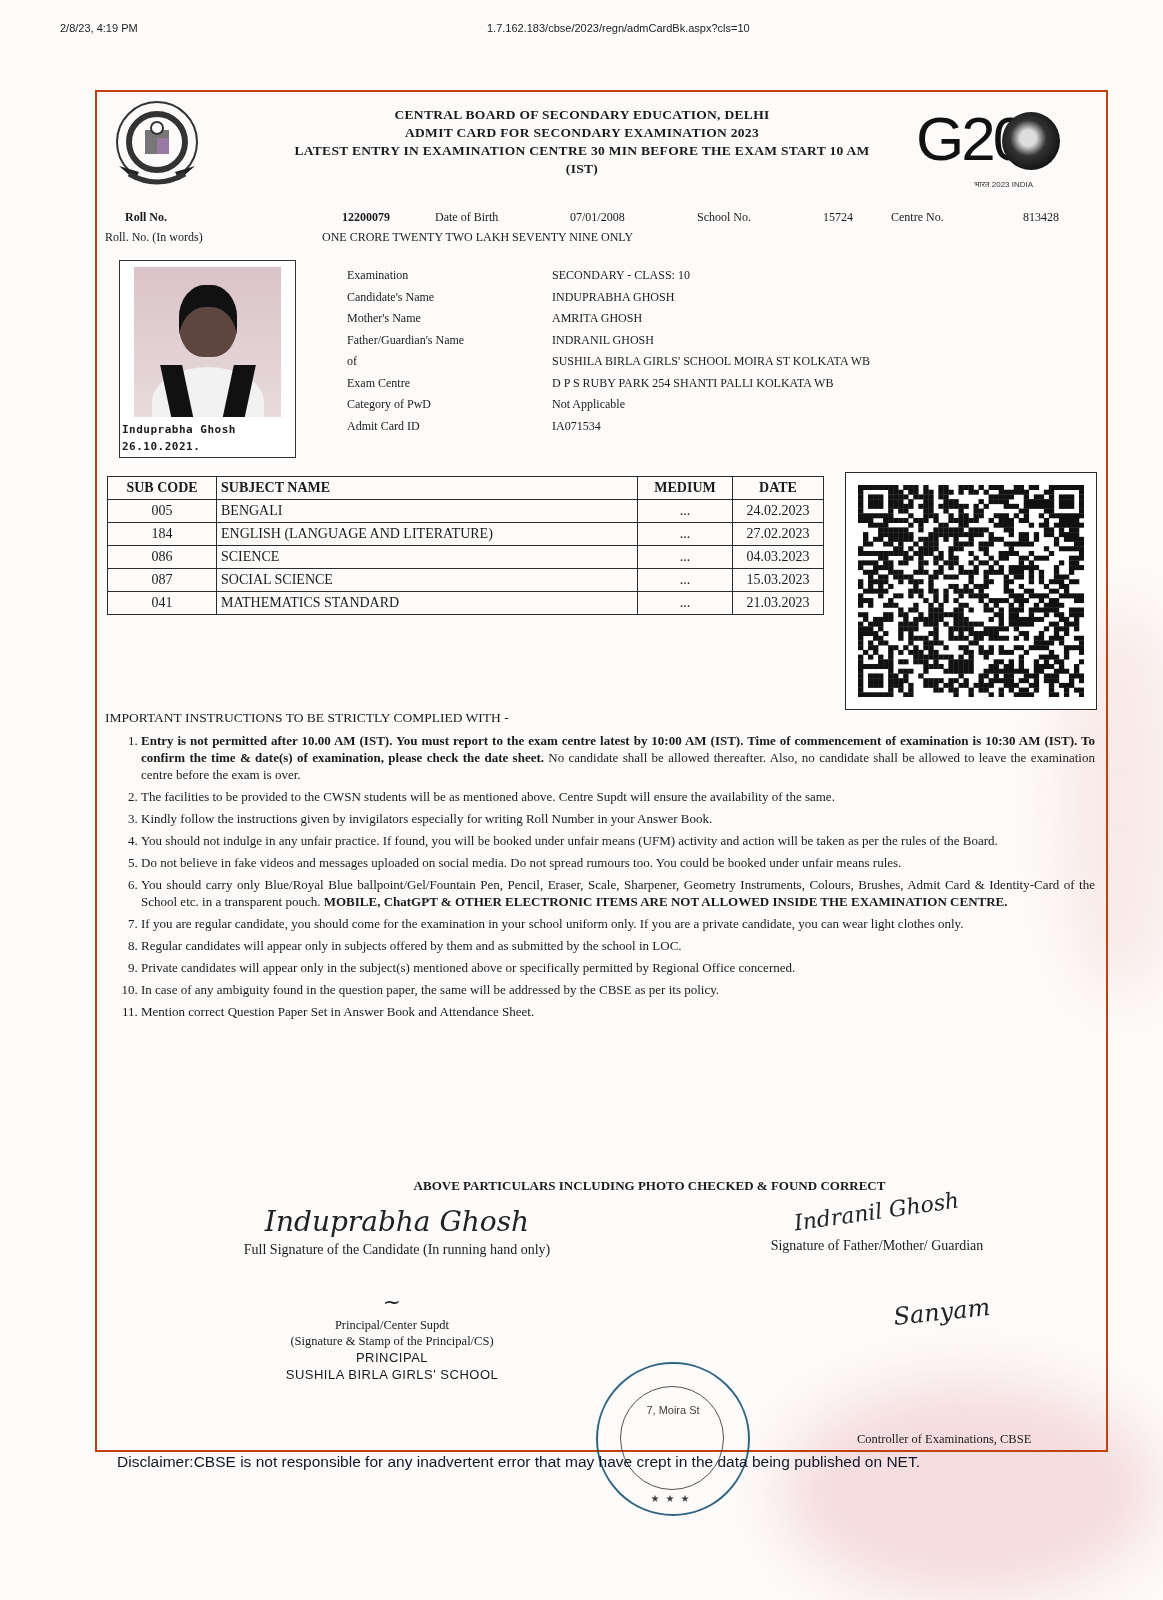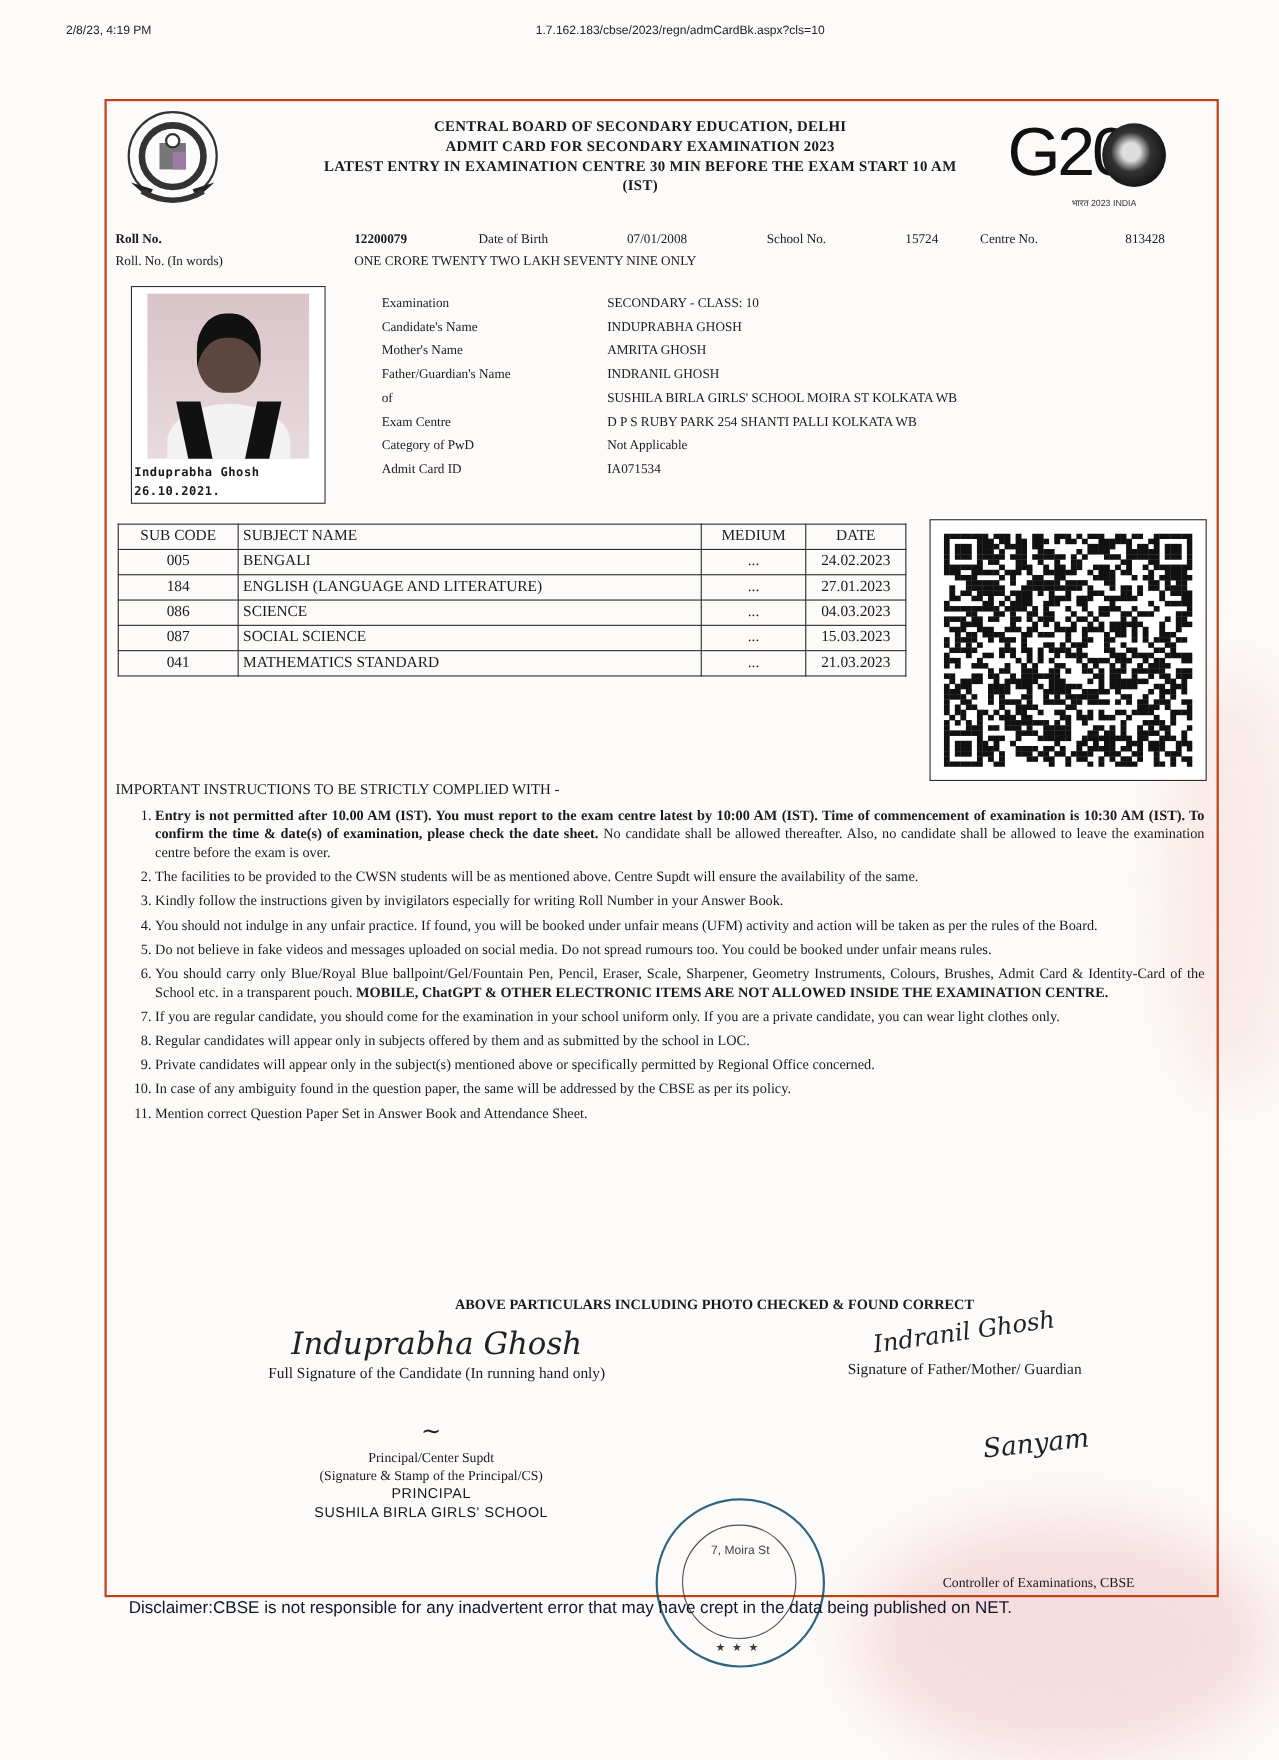--- a/index.html
+++ b/index.html
@@ -20,38 +20,38 @@
   .logo-g20 { position: absolute; right: 40px; top: 12px; width: 150px; height: 90px; }
   .g20-text { position: absolute; left: 0; top: 0; font-family: "Liberation Sans", sans-serif; font-size: 62px; font-weight: 400; letter-spacing: -3px; color: #111; line-height: 70px; }
   .g20-globe { position: absolute; left: 86px; top: 8px; width: 58px; height: 58px; border-radius: 50%; background: radial-gradient(circle at 45% 45%, #ddd 0 18%, #333 40%, #111 75%); }
   .g20-sub { position: absolute; left: 58px; top: 74px; font-size: 8px; color: #333; font-family: "Liberation Sans", sans-serif; }
 
   .header { position: absolute; left: 110px; width: 750px; top: 14px; text-align: center; font-weight: bold; font-size: 13.5px; line-height: 18px; letter-spacing: .3px; }
   .header div { white-space: nowrap; }
 
   .rollrow { position: absolute; left: 8px; top: 118px; width: 990px; font-size: 12px; }
   .rollrow span { position: absolute; white-space: nowrap; }
-  .rollrow .b { font-weight: bold; }
+  .rollrow .b { font-weight: bold; margin-left: 20px; }
 
   .photo-box { position: absolute; left: 22px; top: 168px; width: 175px; height: 196px; border: 1px solid #333; background: #fff; }
   .photo { position: absolute; left: 14px; top: 6px; width: 147px; height: 150px; background: linear-gradient(#d9c4c9, #e8dadd); overflow: hidden; }
   .photo .head { position: absolute; left: 45px; top: 18px; width: 58px; height: 72px; border-radius: 45% 45% 42% 42%; background: #5d4540; box-shadow: inset 0 22px 0 0 #111; }
   .photo .body { position: absolute; left: 18px; top: 100px; width: 112px; height: 70px; border-radius: 50% 50% 0 0; background: #f2f2f2; }
   .photo .collar-l { position: absolute; left: 32px; top: 98px; width: 22px; height: 55px; background: #111; transform: skewX(12deg); }
   .photo .collar-r { position: absolute; left: 94px; top: 98px; width: 22px; height: 55px; background: #111; transform: skewX(-12deg); }
   .photo-caption { position: absolute; left: 2px; top: 160px; font-family: "DejaVu Sans Mono", monospace; font-weight: bold; font-size: 11px; line-height: 17px; letter-spacing: .5px; }
 
   .details { position: absolute; left: 250px; top: 176px; font-size: 12px; }
   .details .row { position: relative; height: 21.5px; }
   .details .lbl { position: absolute; left: 0; white-space: nowrap; }
   .details .val { position: absolute; left: 205px; white-space: nowrap; }
 
   .subj-table { position: absolute; left: 10px; top: 384px; border-collapse: collapse; font-size: 14px; }
   .subj-table th, .subj-table td { border: 1.5px solid #2a2a2a; padding: 0 4px; height: 22px; white-space: nowrap; }
-  .subj-table th { font-weight: normal; }
+  .subj-table th { font-weight: bold; }
   .subj-table .c-code { width: 100px; text-align: center; }
   .subj-table .c-name { width: 412px; text-align: left; }
   .subj-table .c-med { width: 86px; text-align: center; }
   .subj-table .c-date { width: 82px; text-align: center; }
 
   .qr-box { position: absolute; left: 748px; top: 380px; width: 250px; height: 236px; border: 1.5px solid #2a2a2a; background: #fff; }
   .qr-box svg { position: absolute; left: 12px; top: 12px; }
 
   .instr { position: absolute; left: 8px; top: 618px; width: 990px; font-size: 13px; }
   .instr h3 { margin: 0 0 6px 0; font-size: 13.5px; font-weight: normal; }
@@ -190,21 +190,21 @@
       <tr>
           <td class="c-code">005</td>
           <td class="c-name">BENGALI</td>
           <td class="c-med">...</td>
           <td class="c-date">24.02.2023</td>
         </tr>
       <tr>
           <td class="c-code">184</td>
           <td class="c-name">ENGLISH (LANGUAGE AND LITERATURE)</td>
           <td class="c-med">...</td>
-          <td class="c-date">27.01.2023</td>
+          <td class="c-date">27.02.2023</td>
         </tr>
       <tr>
           <td class="c-code">086</td>
           <td class="c-name">SCIENCE</td>
           <td class="c-med">...</td>
           <td class="c-date">04.03.2023</td>
         </tr>
       <tr>
           <td class="c-code">087</td>
           <td class="c-name">SOCIAL SCIENCE</td>

